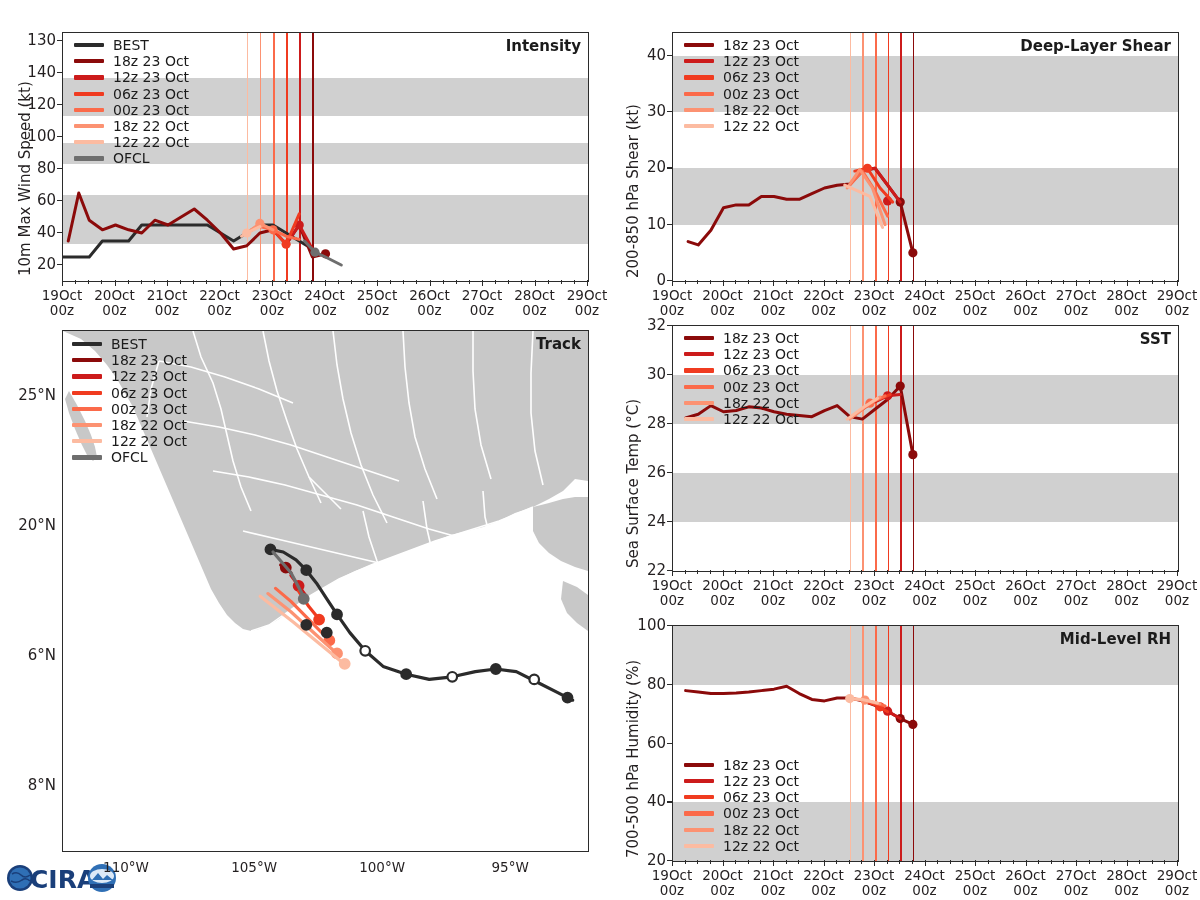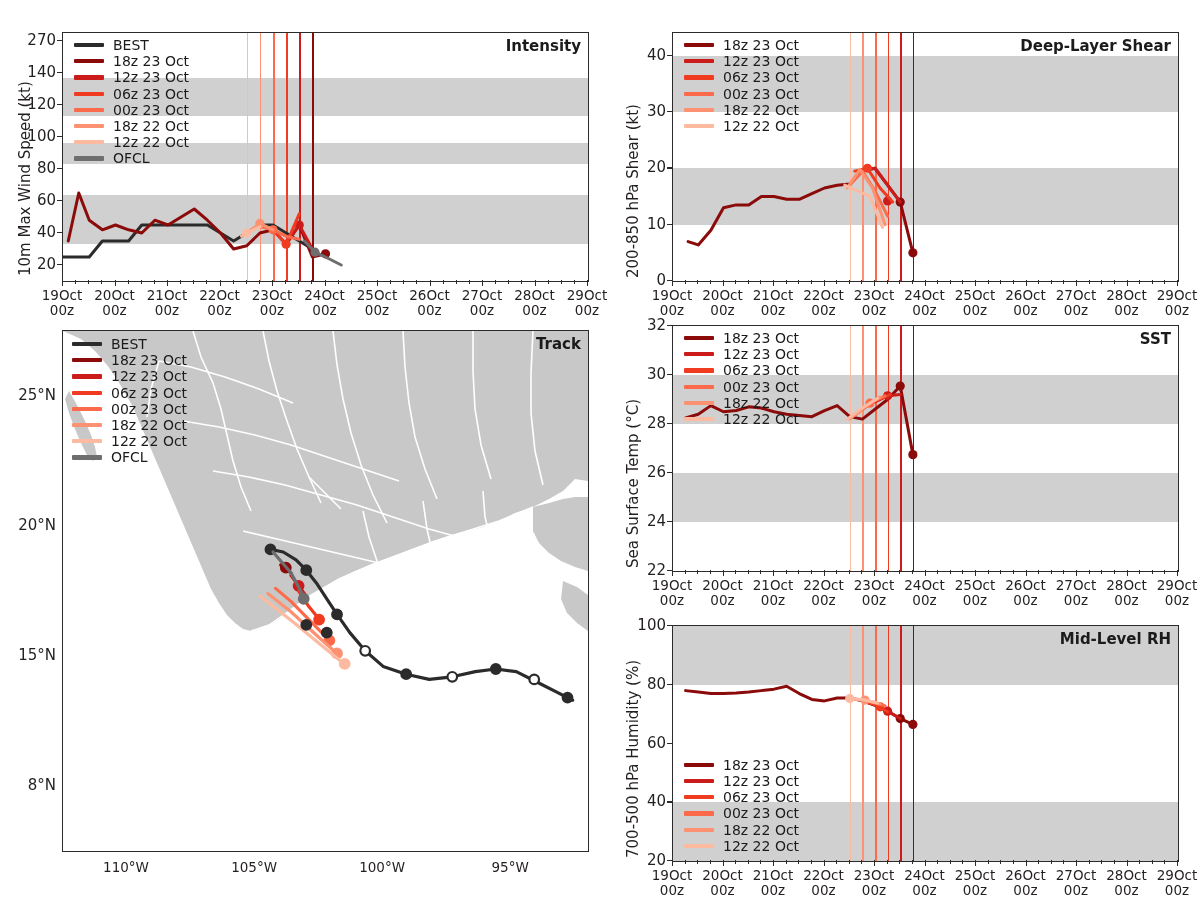--- a/index.html
+++ b/index.html
@@ -265,36 +265,49 @@
           <polyline points="176.75,72.85 191.90,74.03 207.05,77.84" fill="none" stroke="#fc9272" stroke-width="3" stroke-linecap="round" stroke-linejoin="round"></polyline>
           <circle cx="191.90000000000003" cy="74.025" r="4.6" fill="#fc9272"></circle>
           <polyline points="174.22,72.56 189.38,73.44 204.53,76.96" fill="none" stroke="#fcbba1" stroke-width="3" stroke-linecap="round" stroke-linejoin="round"></polyline>
           <circle cx="176.75" cy="72.55625" r="4.6" fill="#fcbba1"></circle>
         </svg>
       <div class="corner-label">Mid-Level RH</div>
     </div>
   </div>
   <div class="ylab" style="left:624px;top:858px;transform:rotate(-90deg);">700-500 hPa Humidity (%)</div>
 
+  <div class="logo">
+    <svg viewBox="0 0 116 42" width="116" height="42">
+      <circle cx="16" cy="22" r="13" fill="#1a3f7a"></circle>
+      <circle cx="16" cy="22" r="10.5" fill="#2f6fb5"></circle>
+      <path d="M8,18 q5,-3 9,1 q4,4 9,0" stroke="#1a3f7a" stroke-width="1.6" fill="none"></path>
+      <path d="M7,25 q6,3 11,-1 q4,-3 8,1" stroke="#1a3f7a" stroke-width="1.6" fill="none"></path>
+      <text x="26" y="32" font-family="DejaVu Sans, sans-serif" font-size="25" font-weight="bold" fill="#1a3f7a">CIRA</text>
+      <circle cx="98" cy="22" r="14" fill="#2f6fb5"></circle>
+      <ellipse cx="98" cy="20" rx="12" ry="7" fill="#dce9f7"></ellipse>
+      <path d="M88,24 l6,-7 l5,6 l4,-4 l6,5 z" fill="#2f6fb5"></path>
+      <path d="M86,28 h24 v4 h-24 z" fill="#1a3f7a"></path>
+    </svg>
+  </div>
 
 <div class="ytick" style="left: 16px; width: 40px; top: 264px;">20</div>
     <div class="ytickmark" style="left: 57px; width: 6px; top: 264px;"></div>
     <div class="ytick" style="left: 16px; width: 40px; top: 232px;">40</div>
     <div class="ytickmark" style="left: 57px; width: 6px; top: 232px;"></div>
     <div class="ytick" style="left: 16px; width: 40px; top: 200px;">60</div>
     <div class="ytickmark" style="left: 57px; width: 6px; top: 200px;"></div>
     <div class="ytick" style="left: 16px; width: 40px; top: 168px;">80</div>
     <div class="ytickmark" style="left: 57px; width: 6px; top: 168px;"></div>
     <div class="ytick" style="left: 16px; width: 40px; top: 136px;">100</div>
     <div class="ytickmark" style="left: 57px; width: 6px; top: 136px;"></div>
     <div class="ytick" style="left: 16px; width: 40px; top: 104px;">120</div>
     <div class="ytickmark" style="left: 57px; width: 6px; top: 104px;"></div>
     <div class="ytick" style="left: 16px; width: 40px; top: 72px;">140</div>
     <div class="ytickmark" style="left: 57px; width: 6px; top: 72px;"></div>
-    <div class="ytick" style="left: 16px; width: 40px; top: 40px;">270</div>
+    <div class="ytick" style="left: 16px; width: 40px; top: 40px;">130</div>
     <div class="ytickmark" style="left: 57px; width: 6px; top: 40px;"></div>
     <div class="xtick" style="left: 62px; top: 288px;">
       <div>19Oct</div>
       <div>00z</div>
     </div>
     <div class="xtickmark" style="left: 62px; top: 280px; height: 6px;"></div>
     <div class="xminor" style="left: 75.125px; top: 280px; height: 3.5px;"></div>
     <div class="xminor" style="left: 88.25px; top: 280px; height: 3.5px;"></div>
     <div class="xminor" style="left: 101.375px; top: 280px; height: 3.5px;"></div>
     <div class="xtick" style="left: 114.5px; top: 288px;">
@@ -767,21 +780,21 @@
       <div class="legend-row">
         <span class="legend-swatch" style="background: rgb(252, 146, 114);"></span>
         <span class="legend-label">18z 22 Oct</span>
       </div>
       <div class="legend-row">
         <span class="legend-swatch" style="background: rgb(252, 187, 161);"></span>
         <span class="legend-label">12z 22 Oct</span>
       </div>
     </div>
     <div class="ytick" style="left: 2px; width: 54px; top: 785px;">8°N</div>
-    <div class="ytick" style="left: 2px; width: 54px; top: 655px;">15°N</div>
+    <div class="ytick" style="left: 2px; width: 54px; top: 655px;">6°N</div>
     <div class="ytick" style="left: 2px; width: 54px; top: 525px;">20°N</div>
     <div class="ytick" style="left: 2px; width: 54px; top: 395px;">25°N</div>
     <div class="xtick" style="left: 126.024px; top: 860px;">110°W</div>
     <div class="xtick" style="left: 254.073px; top: 860px;">105°W</div>
     <div class="xtick" style="left: 382.122px; top: 860px;">100°W</div>
     <div class="xtick" style="left: 510.171px; top: 860px;">95°W</div>
     <div class="legend" style="left: 72px; top: 336px;">
       <div class="legend-row">
         <span class="legend-swatch" style="background: rgb(43, 43, 43);"></span>
         <span class="legend-label">BEST</span>

